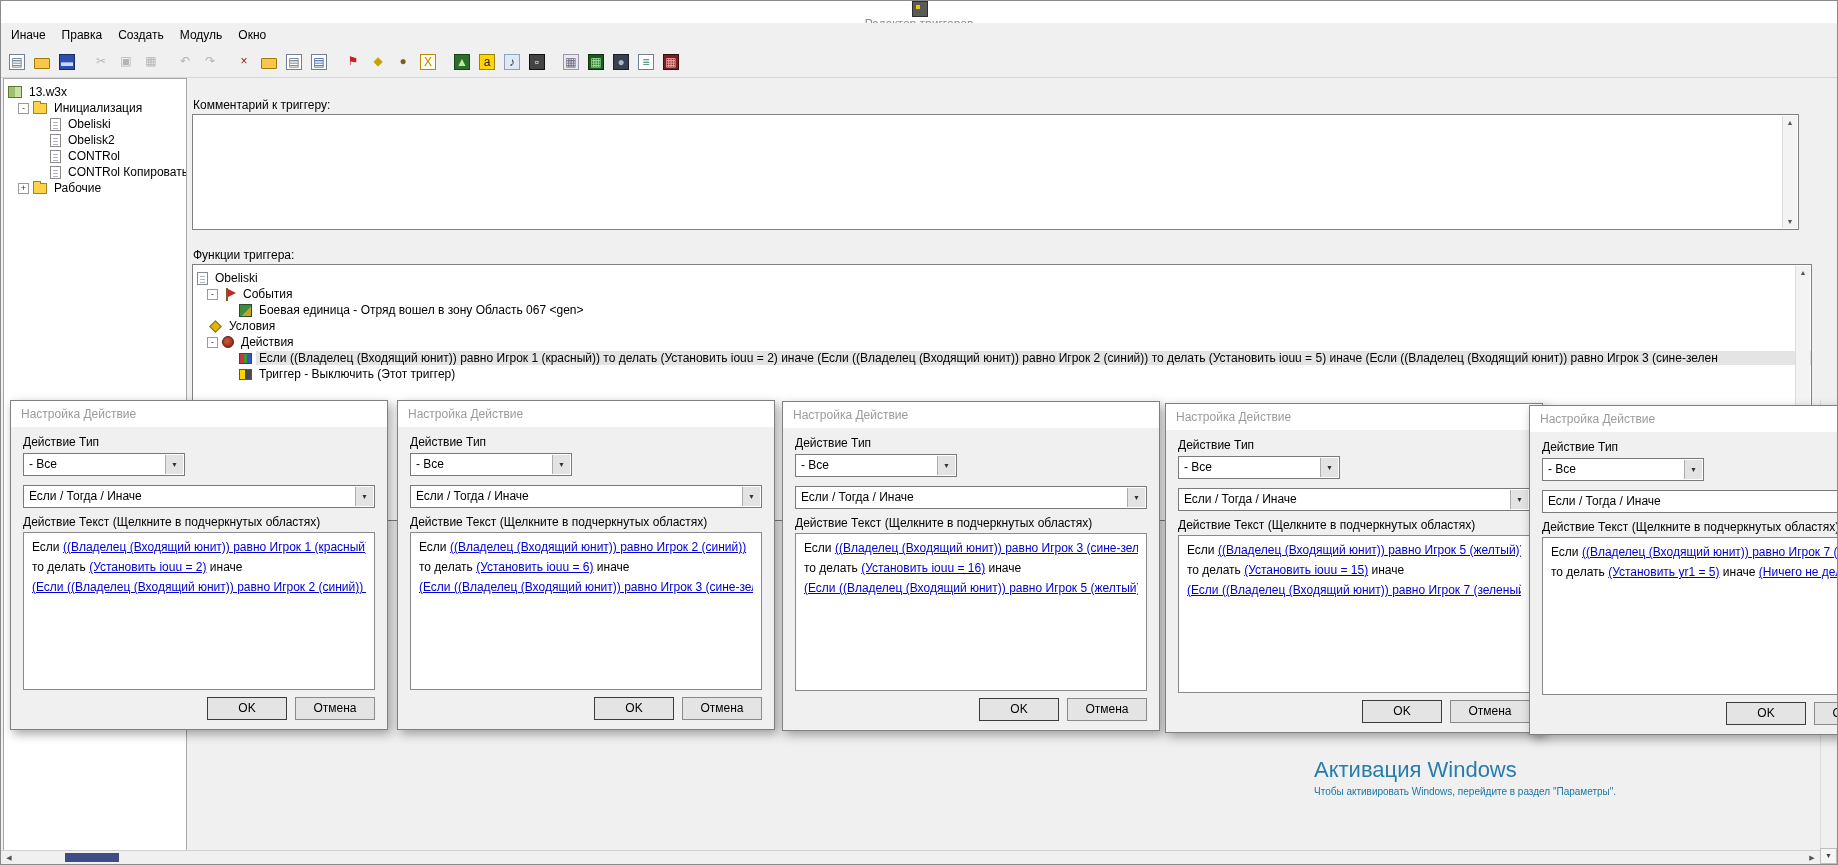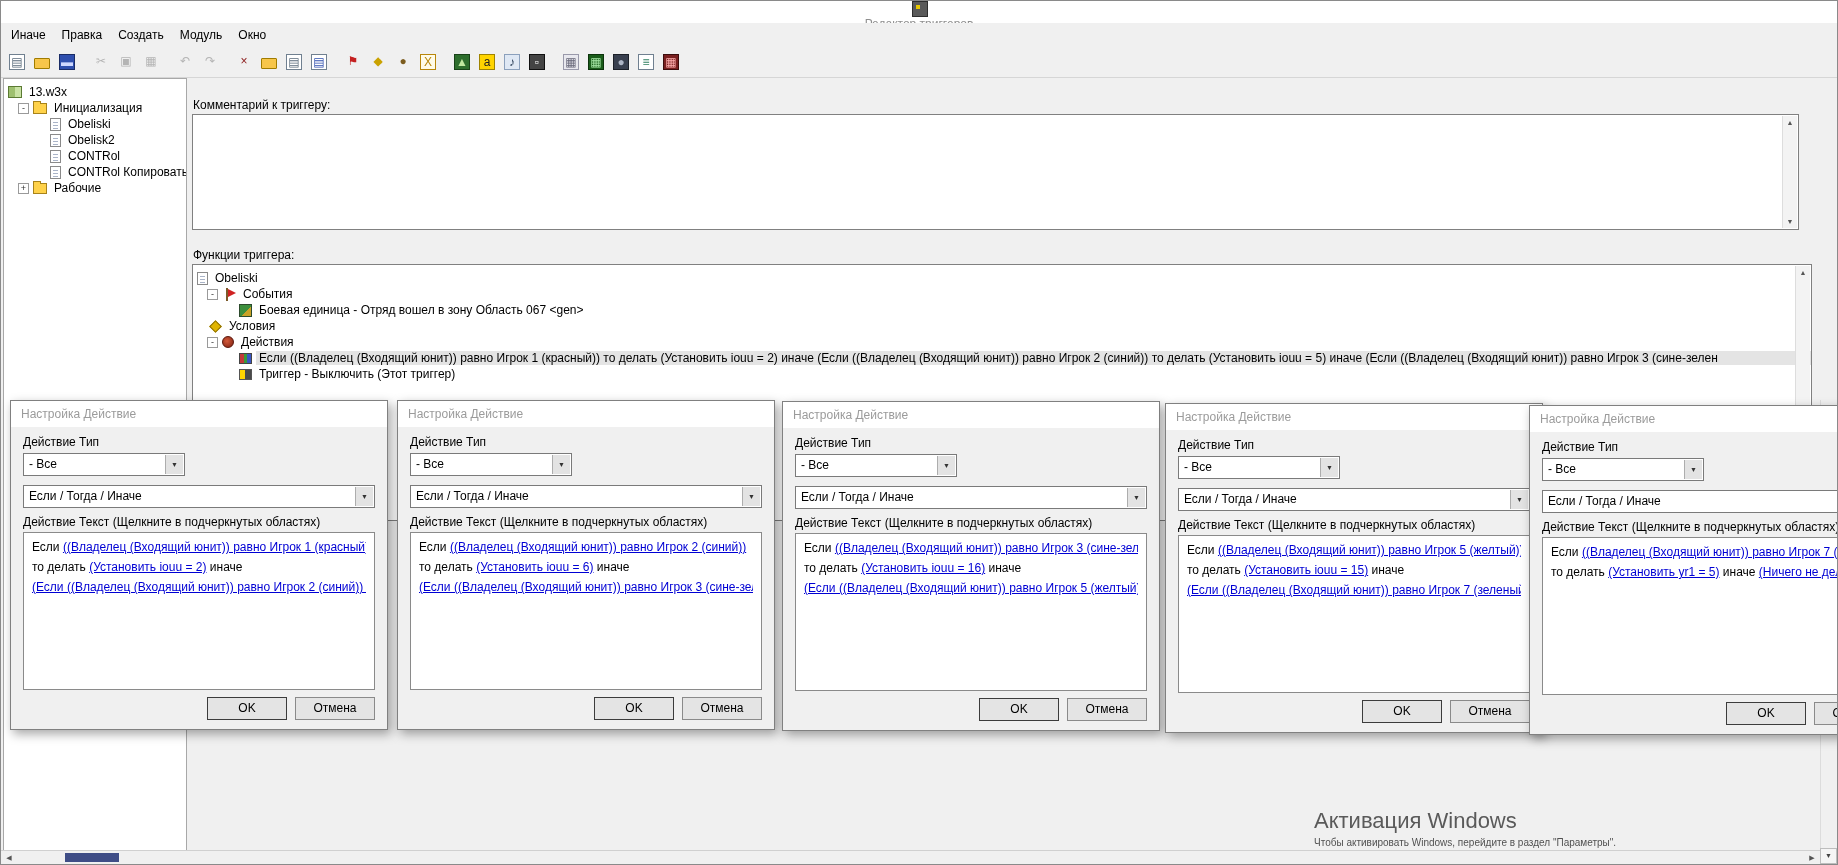--- a/index.html
+++ b/index.html
@@ -89,21 +89,21 @@
   
   .vscroll-main{position:absolute;right:0;top:399px;width:16px;bottom:13px;background:#f0f0f0;border-left:1px solid #dcdcdc;z-index:5;}
   .hscroll{position:absolute;left:0;right:0;bottom:0;height:13px;background:#f0f0f0;border-top:1px solid #d0d0d0;z-index:25;}
   .hthumb{position:absolute;left:64px;top:2px;width:54px;height:9px;background:#3f4d86;}
   .h-arrow{position:absolute;top:0;width:16px;height:13px;text-align:center;font-size:7px;line-height:13px;color:#555;}
   .h-arrow.left{left:0;} .h-arrow.left::before{content:"◀";}
   .h-arrow.right{right:17px;} .h-arrow.right::before{content:"▶";}
   .corner-btn{position:absolute;right:0;bottom:0;width:17px;height:16px;background:#f5f5f5;border:1px solid #bdbdbd;
               text-align:center;font-size:7px;line-height:14px;color:#444;z-index:30;box-sizing:border-box;}
   .corner-btn::before{content:"▼";}
-  .watermark{position:absolute;left:1313px;top:807px;z-index:6;color:#404040;}
+  .watermark{position:absolute;left:1313px;top:756px;z-index:6;color:#0369a1;}
   .watermark .wm1{font-size:22px;opacity:.85;}
   .watermark .wm2{font-size:10px;margin-top:3px;opacity:.9;}
 </style>
 </head>
 <body>
 
 <div class="app">
 
   <div class="titlebar">
     <span class="app-icon"></span>

